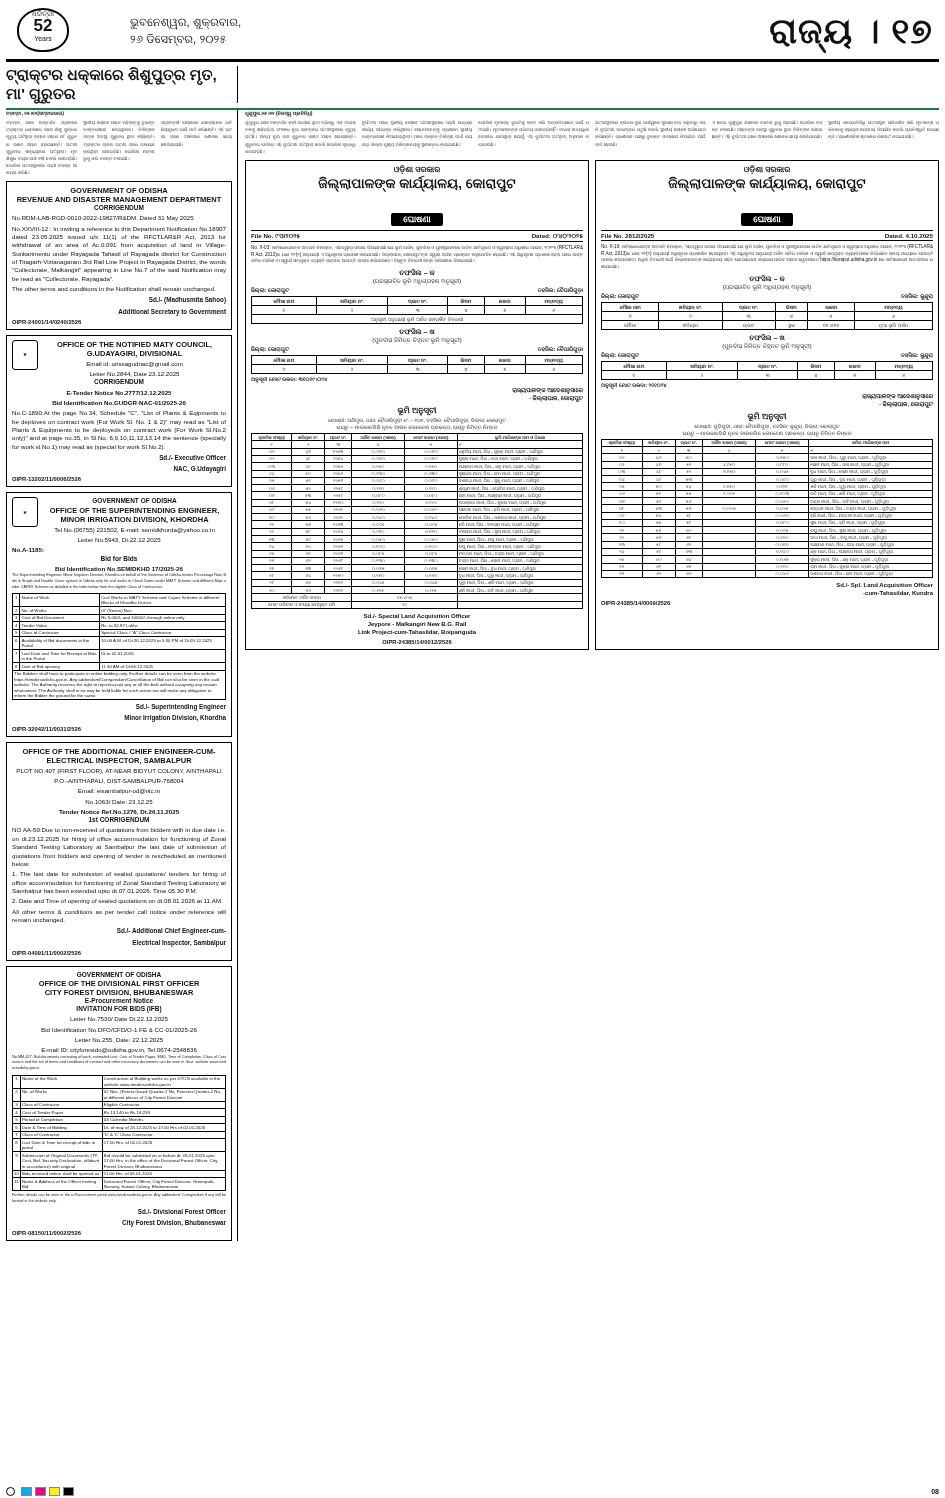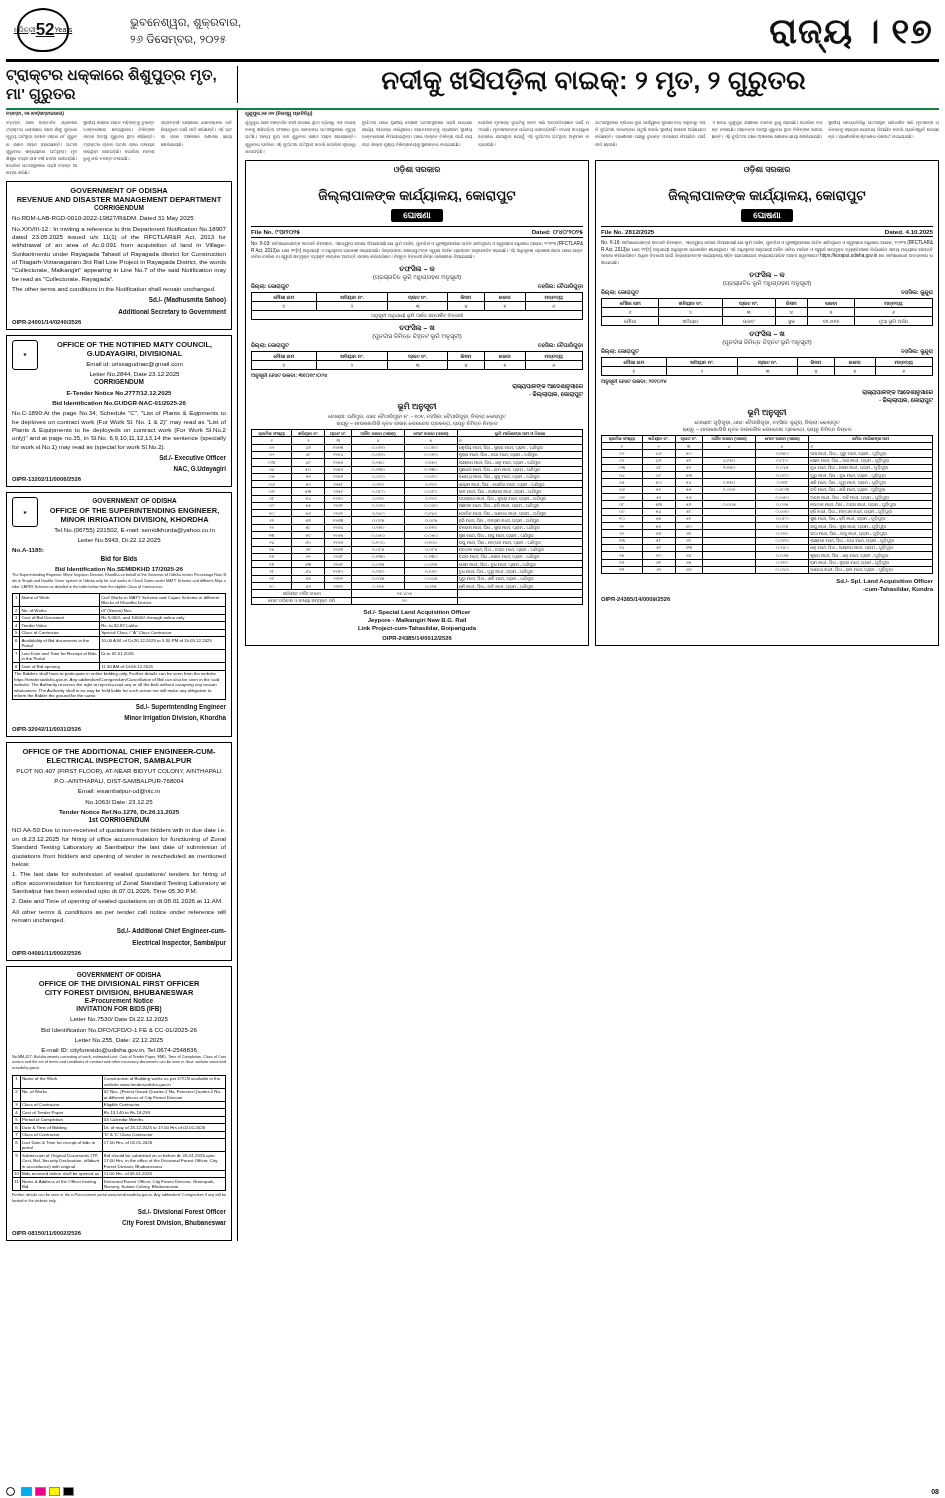--- a/index.html
+++ b/index.html
@@ -30,24 +30,23 @@
   }
   .logo {
     width: 74px; height: 50px;
     display:flex; align-items:center; justify-content:center;
     position: relative;
   }
   .logo .badge {
     width: 52px; height: 44px;
     border: 2px solid #000;
     border-radius: 50% 50% 46% 46%;
-    display:flex; flex-direction:row; align-items:center; justify-content:center;
+    display:flex; flex-direction:column; align-items:center; 
     font-size: 7px;
     line-height: 1.05;
-    text-decoration: underline;
   }
   .logo .badge .big { font-size: 17px; font-weight: bold; }
   .masthead-date {
     flex: 0 0 auto;
     font-size: 11.5px;
     line-height: 1.45;
     padding-left: 6px;
     padding-top: 2px;
     margin-left: 44px;
   }
@@ -141,29 +140,29 @@
     line-height: 1.25;
     padding: 0.5px 1px;
     vertical-align: top;
   }
   table.tt td.c { text-align:center; }
 
   
   .gov-pair { display: flex; gap: 6px; margin-top: 5px; }
   .gov-box { flex: 1; border: 1px solid #000; padding: 4px 5px; }
   .gov-top { font-size: 8px; text-align:center; font-weight:bold; }
-  .gov-title { font-size: 13.5px; font-weight: bold; text-align:center; line-height:1.2; margin-top:13px;}
+  .gov-title { font-size: 13.5px; font-weight: bold; text-align:center; line-height:1.2; margin-top:1px;}
   .gov-tag {
     display:inline-block;
     background:#000; color:#fff;
     font-size: 8.5px; font-weight:bold;
     padding: 1px 12px; margin: 3px auto 2px;
     border-radius: 2px;
   }
-  .gov-tag-wrap { text-align:center; }
+  .gov-tag-wrap { text-align:center;margin-top:16px; }
   .gov-meta { display:flex; justify-content:space-between; font-size:6.2px; font-weight:bold; border-top:1px solid #000; border-bottom:1px solid #000; padding:1px 0; margin-top:2px;}
   .gov-body { font-size: 4.6px; line-height: 1.45; text-align: justify; margin-top: 3px; word-break: break-all;}
   .gov-sched { font-size: 7px; font-weight: bold; text-align:center; margin:4px 0 1px; }
   .gov-sched-sub { font-size: 6px; text-align:center; margin-bottom:2px;}
   .mini-lbl { font-size: 5.6px; font-weight:bold; display:flex; justify-content:space-between; }
 
   table.gt { width:100%; border-collapse: collapse; margin-top:2px; }
   table.gt th, table.gt td {
     border: 0.7px solid #000;
     font-size: 5px;
@@ -222,21 +221,20 @@
     </div>
     <div class="masthead-date">
       <div>ଭୁବନେଶ୍ୱର, ଶୁକ୍ରବାର,</div>
       <div>୨୬ ଡିସେମ୍ବର, ୨୦୨୫</div>
     </div>
     <div class="masthead-title">ରାଜ୍ୟ । ୧୭</div>
   </div>
 
   <div class="headline-row">
     <div class="headline-left">ଟ୍ରାକ୍ଟର ଧକ୍କାରେ ଶିଶୁପୁତ୍ର ମୃତ, ମା' ଗୁରୁତର</div>
-    <div class="headline-right">ନଦୀକୁ ଖସିପଡ଼ିଲା ବାଇକ୍: ୨ ମୃତ, ୨ ଗୁରୁତର</div>
   </div>
 
   <div class="body-wrap">
 
     <div class="col-left">
 
       <div class="story-date">ବଡ଼ମ୍ବା, ୨୫।୧୨(ସମ୍ବାଦଦାତା)</div>
       <div class="news-cols">
         <div class="news-col">
             <div class="tiny">ବଡ଼ମ୍ବା ଥାନା ଅନ୍ତର୍ଗତ ଗ୍ରାମରେ ଟ୍ରାକ୍ଟର ଧକ୍କାରେ ଜଣେ ଶିଶୁ ପୁତ୍ରର ମୃତ୍ୟୁ ଘଟିଥିବା ବେଳେ ତାହାର ମା' ଗୁରୁତର ଭାବେ ଆହତ ହୋଇଛନ୍ତି। ଘଟଣା ଗୁରୁବାର ସନ୍ଧ୍ୟାରେ ଘଟିଥିଲା। ମୃତ ଶିଶୁର ବୟସ ପାଞ୍ଚ ବର୍ଷ ବୋଲି ଜଣାପଡ଼ିଛି। ପୋଲିସ ଘଟଣାସ୍ଥଳରେ ପହଞ୍ଚି ତଦନ୍ତ ଆରମ୍ଭ କରିଛି।</div>

